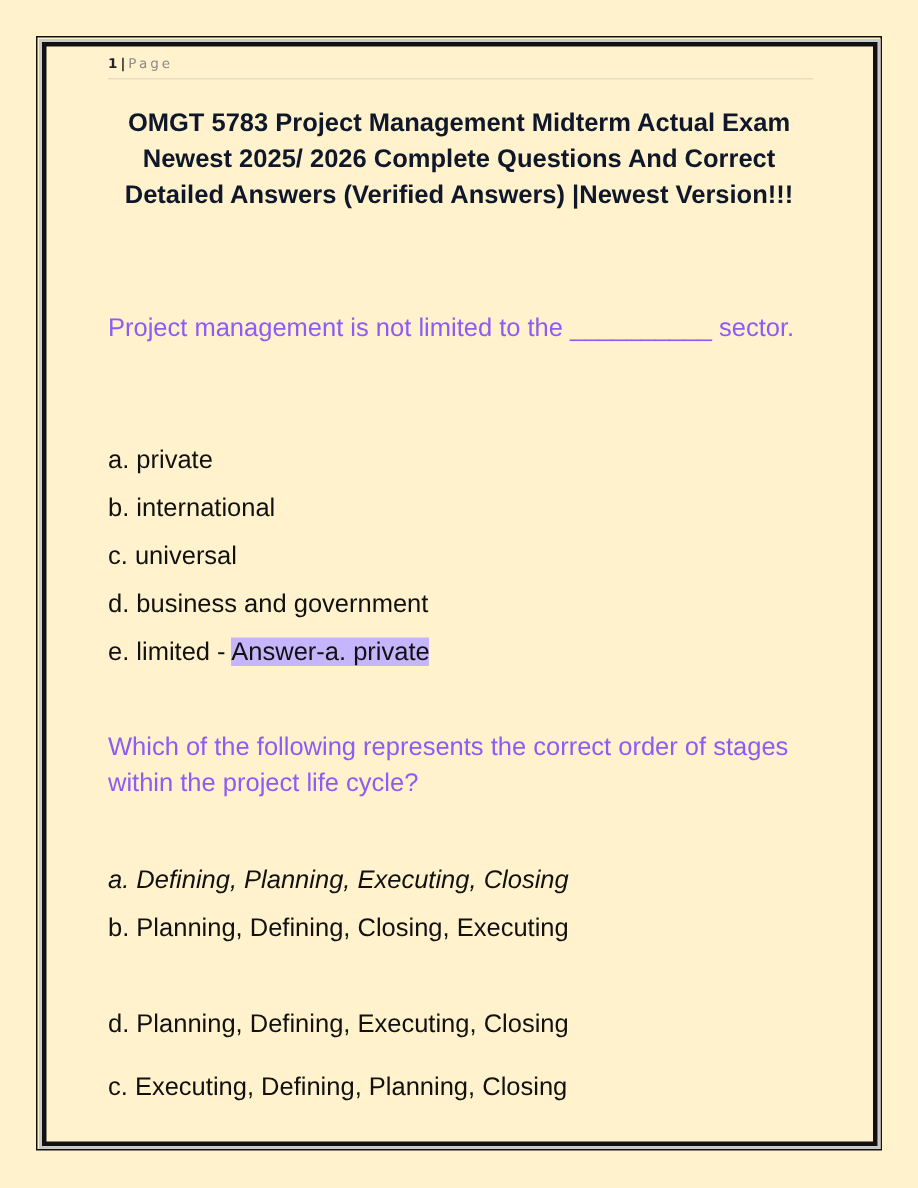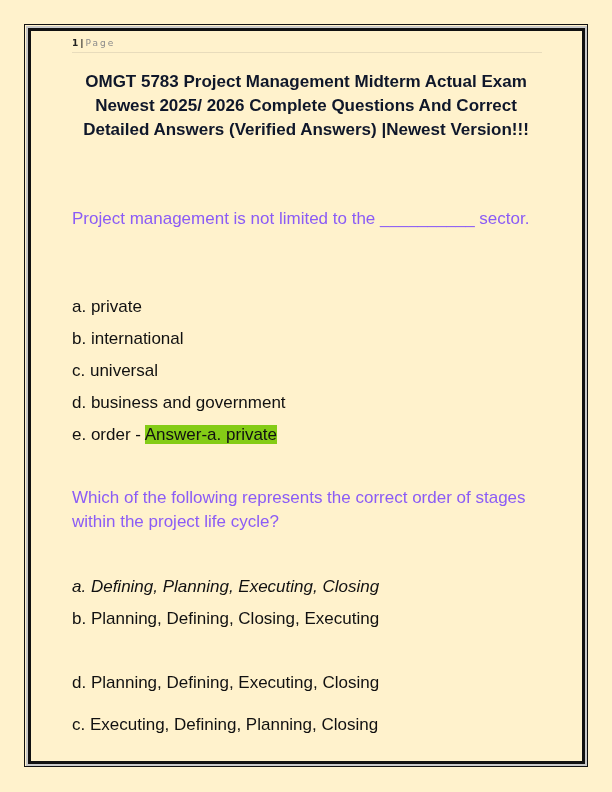--- a/index.html
+++ b/index.html
@@ -90,21 +90,21 @@
     .q2 { top: 486px; }
     .opt {
       position: absolute;
       left: 72px;
       color: #111;
       font-size: 17px;
       line-height: 24px;
       white-space: nowrap;
     }
     .hl {
-      background: #84cc16;
+      background: #c4b5fd;
     }
   </style>
 </head>
 <body>
 
 <div class="frame-outer"></div>
 <div class="frame-gap"></div>
 <div class="frame-inner"></div>
 
 <div class="page-header">
@@ -112,20 +112,20 @@
 </div>
 
 <div class="title">OMGT 5783 Project Management Midterm Actual Exam Newest 2025/ 2026 Complete Questions And Correct Detailed Answers (Verified Answers) |Newest Version!!!</div>
 
 <div class="content q1">Project management is not limited to the __________ sector.</div>
 
 <div class="opt" style="top:295px;">a. private</div>
 <div class="opt" style="top:327px;">b. international</div>
 <div class="opt" style="top:359px;">c. universal</div>
 <div class="opt" style="top:391px;">d. business and government</div>
-<div class="opt" style="top:423px;"><span>e. order - </span><span class="hl">Answer-a. private</span></div>
+<div class="opt" style="top:423px;"><span>e. limited - </span><span class="hl">Answer-a. private</span></div>
 
 <div class="content q2">Which of the following represents the correct order of stages within the project life cycle?</div>
 
 <div class="opt" style="top:575px;font-style:italic;">a. Defining, Planning, Executing, Closing</div>
 <div class="opt" style="top:607px;">b. Planning, Defining, Closing, Executing</div>
 <div class="opt" style="top:677px;margin-top:36px;">c. Executing, Defining, Planning, Closing</div>
 <div class="opt" style="top:671px;">d. Planning, Defining, Executing, Closing</div>
 
 </body></html>

